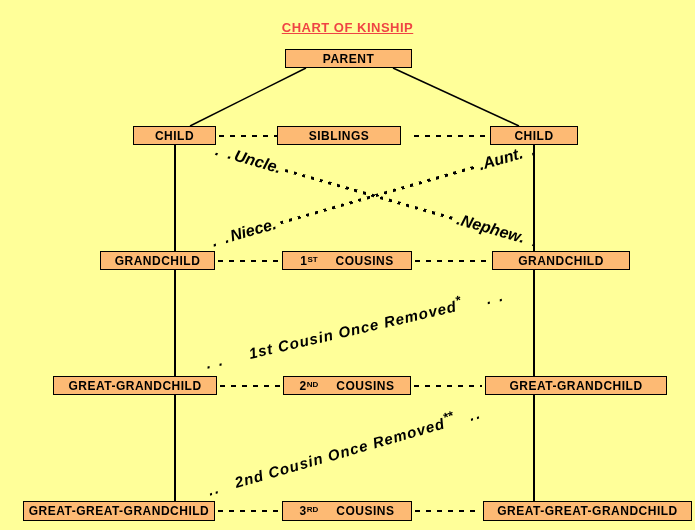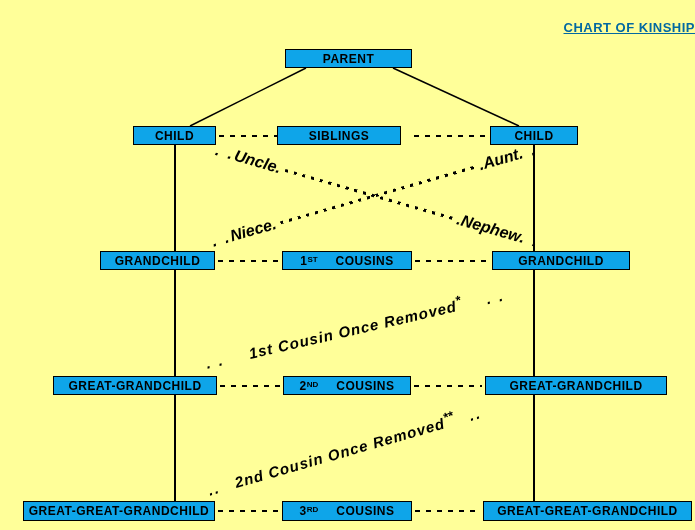--- a/index.html
+++ b/index.html
@@ -9,26 +9,26 @@
   }
   #stage{
     position:relative;
     width:695px;height:530px;
     background:#FFFF99;
     overflow:hidden;
   }
   #lines{position:absolute;left:0;top:0;z-index:1;}
   .title{
     position:absolute;left:0;top:20px;width:695px;
-    text-align:right;font-size:13px;font-weight:bold;
-    text-decoration:underline;color:#0369a1;letter-spacing:.5px;
+    text-align:center;font-size:13px;font-weight:bold;
+    text-decoration:underline;color:#ef4444;letter-spacing:.5px;
   }
   .kbox{
     position:absolute;z-index:2;
-    background:#0ea5e9;border:1px solid #000;
+    background:#fdba74;border:1px solid #000;
     display:flex;align-items:center;justify-content:center;
     font-size:12px;font-weight:bold;color:#000;letter-spacing:.5px;
     white-space:nowrap;box-sizing:border-box;
   }
   .kbox sup{
     font-size:8px;vertical-align:super;line-height:0;
     position:relative;top:-1px;letter-spacing:0;
   }
   .kbox .rest{margin-left:18px;}
   .diag{

